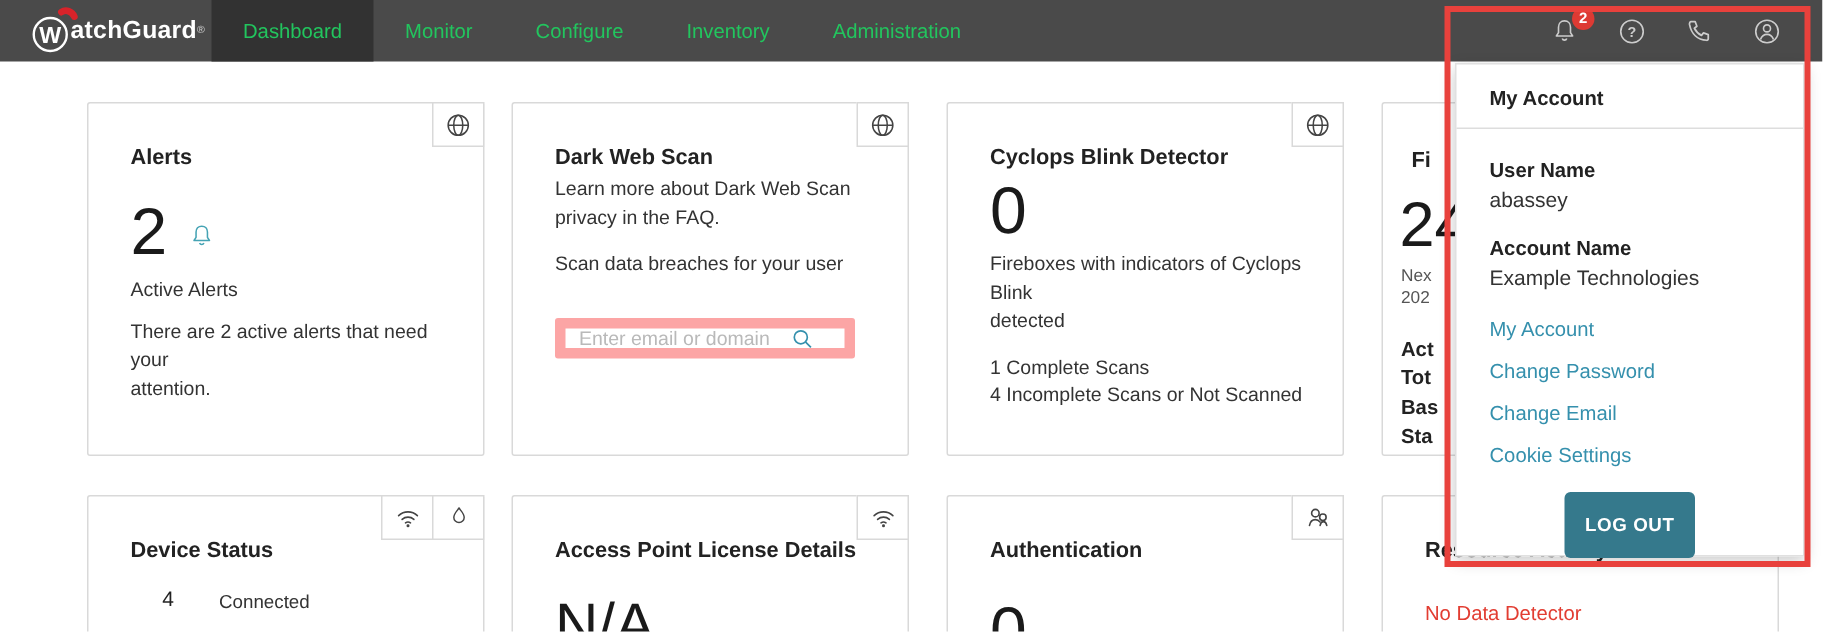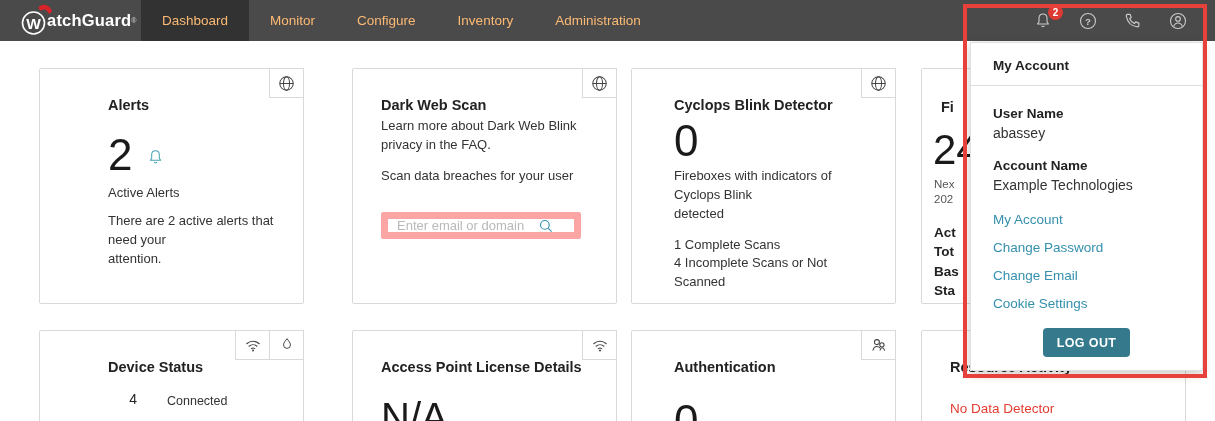--- a/index.html
+++ b/index.html
@@ -15,42 +15,42 @@
     background:#4a4a4a; display:flex; align-items:stretch; z-index:10;
   }
   .logo {
     display:flex; align-items:center; padding:0 14px 0 18px; width:141px; cursor:pointer;
   }
   .logo-rest { color:#fff; font-size:16.5px; font-weight:600; letter-spacing:.2px; margin-left:-7px; }
   .logo-reg  { color:#fff; font-size:7px; vertical-align:super; opacity:.75; }
   .nav-items { display:flex; align-items:stretch; }
   .nav-item {
     display:flex; align-items:center; padding:0 21px;
-    color:#fdba74; font-size:13.5px; cursor:pointer; white-space:nowrap;
+    color:#22c55e; font-size:13.5px; cursor:pointer; white-space:nowrap;
   }
   .nav-item.active { background:#323232; }
   .nav-actions {
     position:absolute; right:0; top:0; height:41px;
     display:flex; align-items:center; gap:25px; padding-right:27px;
   }
   .nav-action { position:relative; width:20px; height:20px; cursor:pointer; }
   .badge {
     position:absolute; top:-6px; right:-10px; min-width:15px; height:15px;
     background:#dd3a33; border-radius:8px; color:#fff; font-size:10px; font-weight:bold;
     line-height:15px; text-align:center; padding:0 3px;
   }
 
   
   .card {
     position:absolute; width:265px; background:#fff;
     border:1px solid #d9d9d9; border-radius:2px; z-index:1;
   }
   .row1 { top:68px; height:236px; }
   .row2 { top:330px; height:140px; }
-  .c1 { left:39px;padding-left:40px; }  .c2 { left:352px; }  .c3 { left:631px;padding-left:14px; }  .c4 { left:921px; }
+  .c1 { left:58px; }  .c2 { left:341px; }  .c3 { left:631px; }  .c4 { left:921px; }
   .corner-tabs { position:absolute; top:-1px; right:-1px; display:flex; }
   .corner-tab {
     width:35px; height:30px; background:#fff; border:1px solid #d9d9d9;
     display:flex; align-items:center; justify-content:center; cursor:pointer;
   }
   .corner-tab + .corner-tab { margin-left:-1px; }
   .card-body { padding:28px 26px 0 28px; }
   .card-title { font-size:14.5px; font-weight:bold; color:#222; }
   .big-num { font-size:44px; font-weight:400; color:#1a1a1a; line-height:1; }
   .num-row { display:flex; align-items:center; margin-top:20px; }
@@ -100,21 +100,21 @@
   }
   .dd-header { padding:15px 22px 12px; font-size:13.5px; font-weight:bold; color:#222; }
   .dd-divider { border:none; border-top:1px solid #ddd; }
   .dd-section { padding:20px 22px 0; }
   .dd-label { font-size:13.5px; font-weight:bold; color:#222; }
   .dd-value { font-size:14px; color:#333; margin-top:4px; }
   .dd-gap { height:17px; }
   .dd-links { margin-top:19px; }
   .dd-link { display:block; font-size:13.5px; color:#3590ad; margin-bottom:13px; cursor:pointer; text-decoration:none; }
   .logout-btn {
-    display:block; margin:17px auto 0; min-width:80px; height:29px; padding:0 14px;
+    display:block; margin:17px auto 0; min-width:80px; height:44px; padding:0 14px;
     background:#35798c; color:#fff; border:none; border-radius:4px;
     font-family:"Liberation Sans", sans-serif; font-size:12.5px; font-weight:bold;
     letter-spacing:.4px; cursor:pointer;
   }
 
   
   .annotation {
     position:absolute; left:963px; top:4px; width:244px; height:374px;
     border:4px solid #e8413c; z-index:100; pointer-events:none;
   }
@@ -217,21 +217,21 @@
         <circle cx="12" cy="12" r="8.5"></circle>
             <ellipse cx="12" cy="12" rx="3.8" ry="8.5"></ellipse>
             <path d="M3.5 12h17"></path>
           </g>
         </svg>
     </div>
   </div>
   <div class="card-body">
     <div class="card-title">Dark Web Scan</div>
     <div class="para tight">
-      <div>Learn more about Dark Web Blink</div>
+      <div>Learn more about Dark Web Scan</div>
       <div>privacy in the FAQ.</div>
     </div>
     <div class="para">
       <div>Scan data breaches for your user</div>
     </div>
     <div class="scan-input-wrap">
       <input class="scan-input" type="text" placeholder="Enter email or domain" style="">
       <span class="scan-search">
         <svg viewBox="0 0 24 24" width="18" height="18">
             <g fill="none" stroke="#3590ad" stroke-width="1.5">

